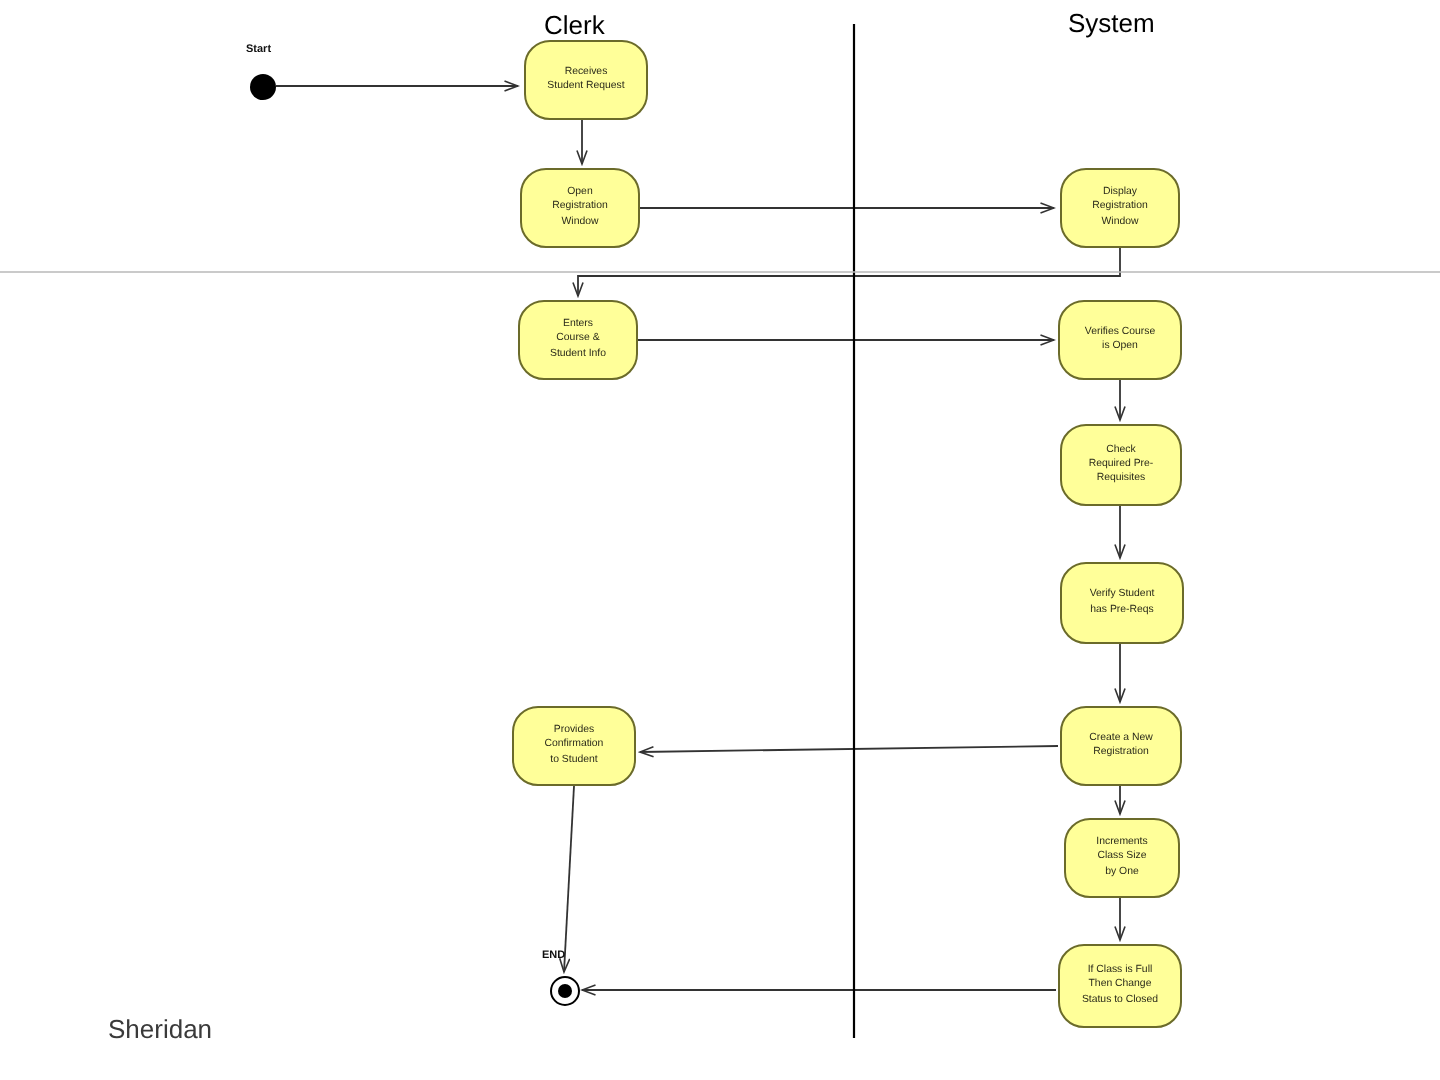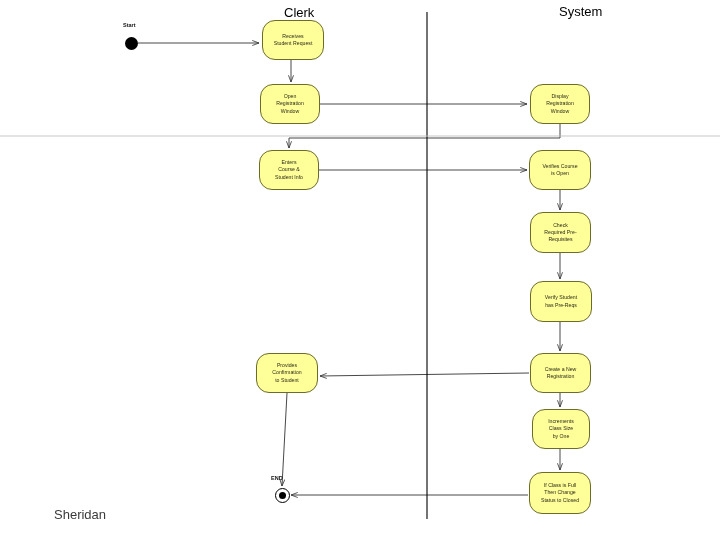--- a/index.html
+++ b/index.html
@@ -20,21 +20,20 @@
     left: 0; top: 0;
     width: 720px;
     height: 540px;
   }
   .lane-title {
     position: absolute;
     font-family: "Liberation Sans", sans-serif;
     font-size: 13px;
     color: #000000;
     white-space: nowrap;
-    margin-left: 12px;
   }
   .corner-label {
     position: absolute;
     font-family: "Liberation Sans", sans-serif;
     font-size: 13px;
     color: #3a3a3a;
     white-space: nowrap;
     margin-left: 16px;
   }
   .point-label {
@@ -115,21 +114,21 @@
         <polyline points="287,393 282,486" fill="none" stroke="#333333" stroke-width="0.9" marker-end="url(#arrow-open)"></polyline>
       </g>
     <g id="rules-group">
         <line x1="427" y1="12" x2="427" y2="519" stroke="#000000" stroke-width="1.1"></line>
         <line x1="0" y1="136" x2="720" y2="136" stroke="#b9b9b9" stroke-width="0.8"></line>
       </g>
   </svg>
 
   <div id="lanes-group">
       <div class="lane-title" style="left: 272px; top: 5px;">Clerk</div>
-      <div class="lane-title" style="left: 547px; top: 4px;">System</div>
+      <div class="lane-title" style="left: 534px; top: 4px;">System</div>
     </div>
   <div id="nodes-group">
       <div class="activity" style="left: 262px; top: 20px; width: 62px; height: 40px; background: rgb(255, 255, 153); border-color: rgb(107, 107, 42);">
         <div class="activity-text" style="color: rgb(43, 43, 27);">Receives<br>Student Request</div>
       </div>
       <div class="activity" style="left: 260px; top: 84px; width: 60px; height: 40px; background: rgb(255, 255, 153); border-color: rgb(107, 107, 42);">
         <div class="activity-text" style="color: rgb(43, 43, 27);">Open<br>Registration<br>Window</div>
       </div>
       <div class="activity" style="left: 259px; top: 150px; width: 60px; height: 40px; background: rgb(255, 255, 153); border-color: rgb(107, 107, 42);">
         <div class="activity-text" style="color: rgb(43, 43, 27);">Enters<br>Course &amp;<br>Student Info</div>

